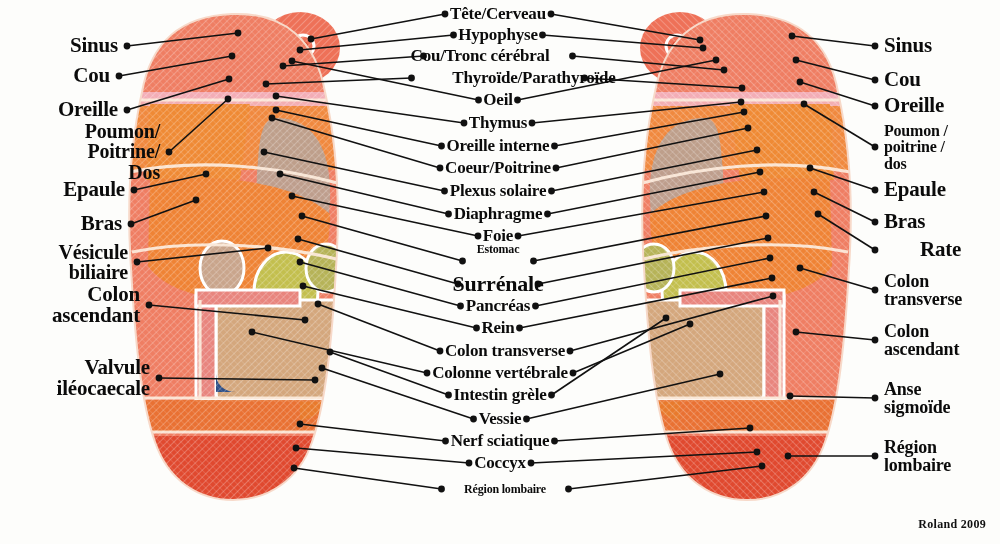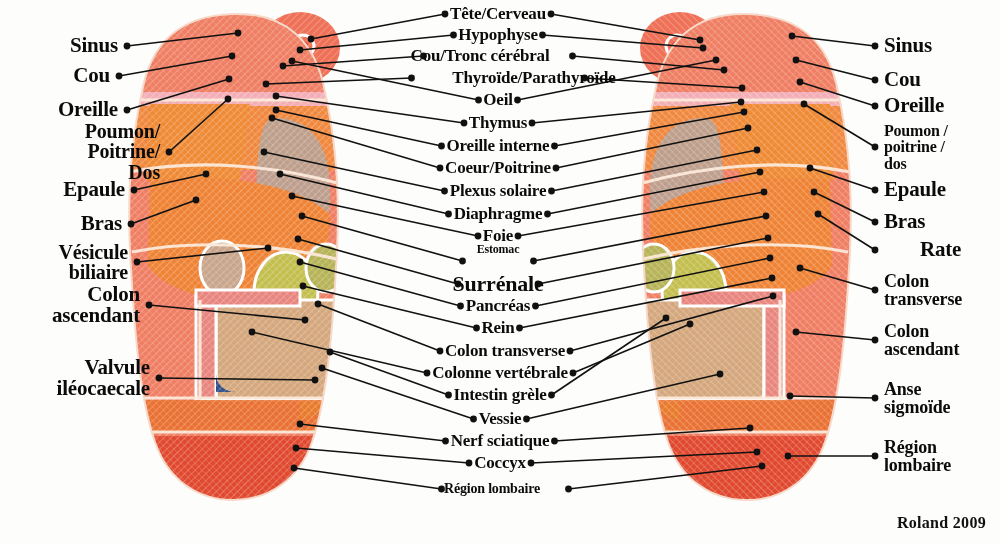--- a/index.html
+++ b/index.html
@@ -22,21 +22,21 @@
     letter-spacing:-0.2px;
   }
   .lbl.left{ text-align:right; transform:translate(-100%,-50%); }
   .lbl.right{ text-align:left; transform:translate(0,-50%); }
   .lbl.center{ text-align:center; transform:translate(-50%,-50%); }
   .lbl .ln{ display:block; }
   .sig{
     position:absolute;
     font-family:"Liberation Serif", serif;
     font-weight:bold;
-    font-size:16px;
+    font-size:12px;
     color:#111;
     letter-spacing:0.3px;
   }
   svg.art{ position:absolute;left:0;top:0;width:1000px;height:544px; }
   .leader{ stroke:#111; stroke-width:1.6; fill:none; }
   .dot{ fill:#111; }
 </style>
 </head>
 <body>
 
@@ -464,21 +464,21 @@
       </div>
       <div class="lbl center" style="left: 500px; top: 419px; font-size: 17px;">
         <span class="ln">Vessie</span>
       </div>
       <div class="lbl center" style="left: 500px; top: 441px; font-size: 17px;">
         <span class="ln">Nerf sciatique</span>
       </div>
       <div class="lbl center" style="left: 500px; top: 463px; font-size: 17px;">
         <span class="ln">Coccyx</span>
       </div>
-      <div class="lbl center" style="left: 492px; top: 489px; font-size: 14px;">
+      <div class="lbl center" style="left: 505px; top: 489px; font-size: 12px;">
         <span class="ln">Région lombaire</span>
       </div>
     </div>
   <div id="right-labels">
       <div class="lbl right" style="left: 884px; top: 46px; font-size: 21px;">
         <span class="ln">Sinus</span>
       </div>
       <div class="lbl right" style="left: 884px; top: 80px; font-size: 21px;">
         <span class="ln">Cou</span>
       </div>

